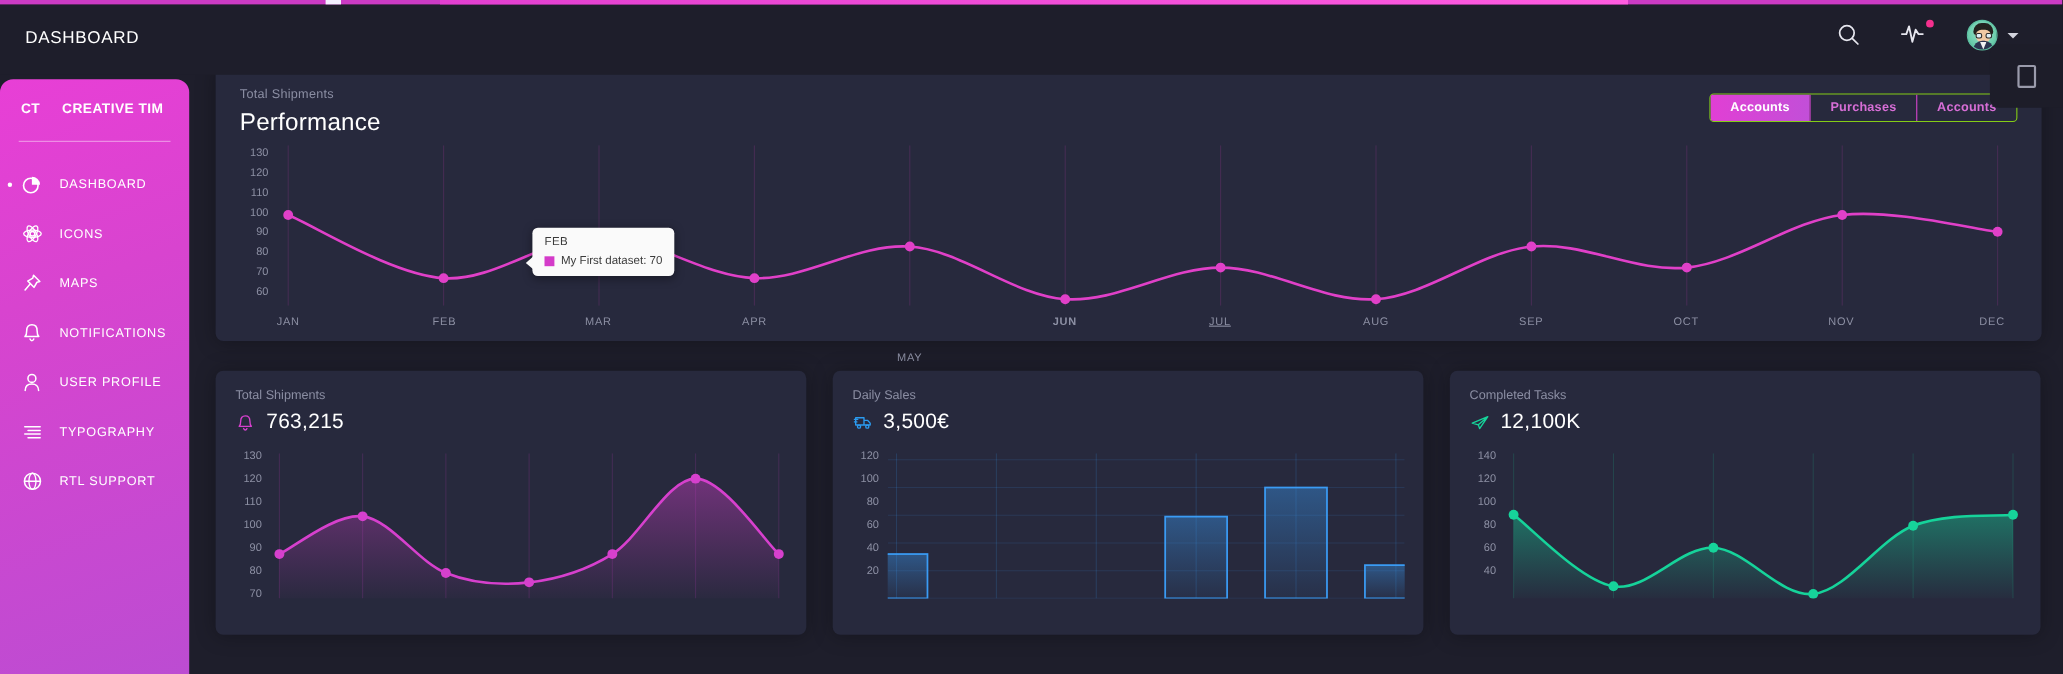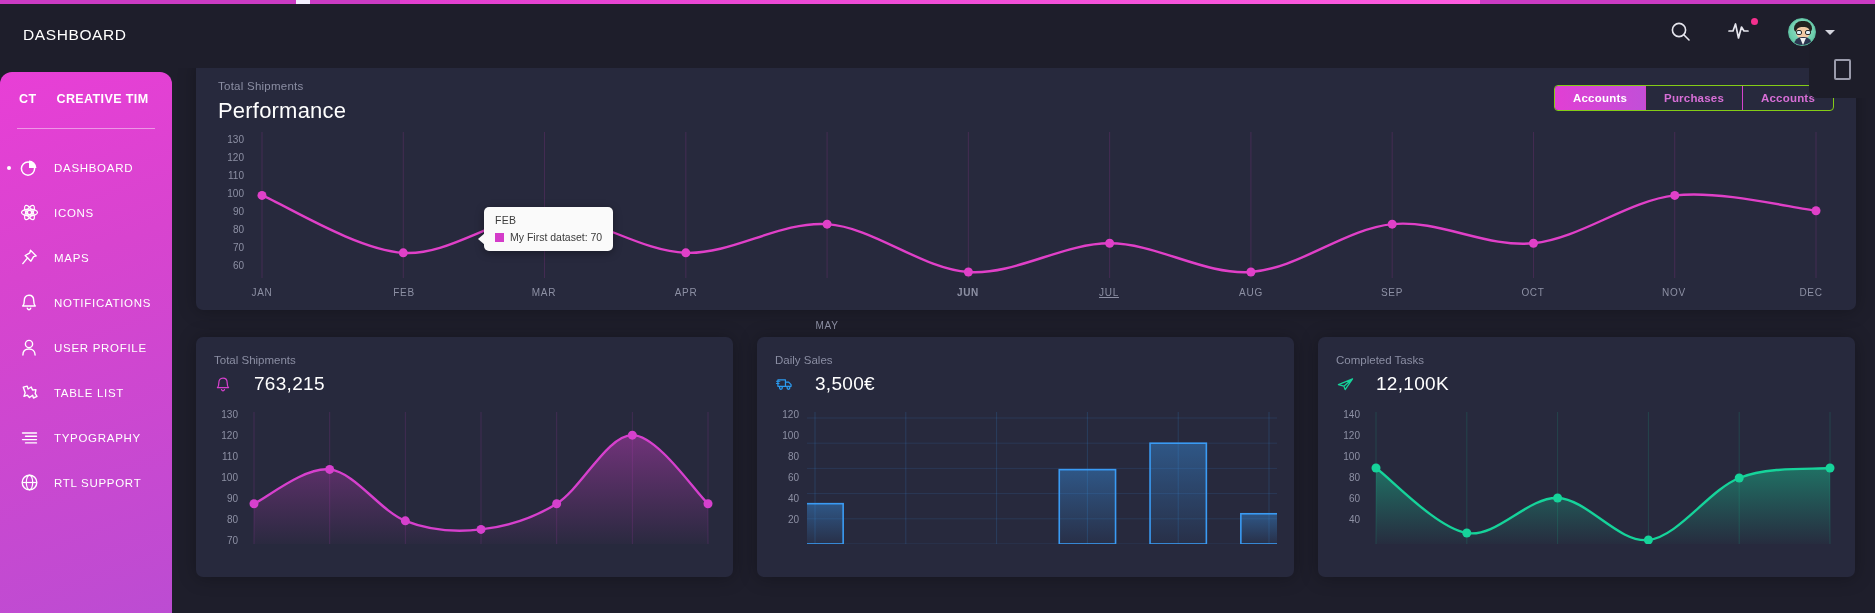--- a/index.html
+++ b/index.html
@@ -149,21 +149,21 @@
     position:absolute; left:-6px; top:26px; width:0; height:0;
     border-top:6px solid transparent; border-bottom:6px solid transparent;
     border-right:7px solid #fafafa;
   }
 
   
   .row { display:flex; gap:24px; margin-top:27px; }
   .mini-card { width:537px; height:240px; padding:17px 18px 0 18px; overflow:hidden; }
   .mini-head-sub { font-size:11.5px; color:#8b8ea3; }
   .mini-head-val {
-    display:flex; align-items:center; gap:22px; margin-top:7px;
+    display:flex; align-items:center; gap:10px; margin-top:7px;
   }
   .mini-ico { width:18px; height:18px; display:flex; align-items:center; justify-content:center; }
   .mini-num { font-size:19px; color:#ffffff; font-weight:300; letter-spacing:.3px; }
   .mini-chart { position:relative; margin-top:14px; }
 </style>
 </head>
 <body>
 
 <div class="app">
 
@@ -265,29 +265,20 @@
 
         <span class="nav-ico">
           <svg width="18" height="19" viewBox="0 0 18 19">
             <circle cx="9" cy="6" r="3.6" fill="none" stroke="#fff" stroke-width="1.4"></circle>
             <path d="M2.9 17 C2.9 12.9 5.6 11 9 11 C12.4 11 15.1 12.9 15.1 17" fill="none" stroke="#fff" stroke-width="1.4" stroke-linecap="round"></path>
           </svg>
         </span>
         <span class="nav-label">USER PROFILE</span>
       </div>
 
-      <div class="nav-item">
-
-        <span class="nav-ico">
-          <svg width="19" height="19" viewBox="0 0 19 19">
-            <path d="M3.3 4.2 L7.2 3.1 L8.1 6.0 L11.2 4.0 L12.6 7.0 L15.9 6.6 L15.2 10.7 L17 13.4 L13.5 15.0 L12.6 12.2 L9.5 14.5 L7.4 12.2 L4.0 13.4 L5.2 9.7 Z" fill="none" stroke="#fff" stroke-width="1.4" stroke-linejoin="round"></path>
-          </svg>
-        </span>
-        <span class="nav-label">TABLE LIST</span>
-      </div>
 
       <div class="nav-item">
 
         <span class="nav-ico">
           <svg width="19" height="17" viewBox="0 0 19 17">
             <line x1="2.5" y1="4" x2="16.5" y2="4" stroke="#fff" stroke-width="1.4" stroke-linecap="round"></line>
             <line x1="5.5" y1="7.3" x2="16.5" y2="7.3" stroke="#fff" stroke-width="1.4" stroke-linecap="round"></line>
             <line x1="2.5" y1="10.6" x2="16.5" y2="10.6" stroke="#fff" stroke-width="1.4" stroke-linecap="round"></line>
             <line x1="5.5" y1="13.9" x2="16.5" y2="13.9" stroke="#fff" stroke-width="1.4" stroke-linecap="round"></line>
           </svg>

